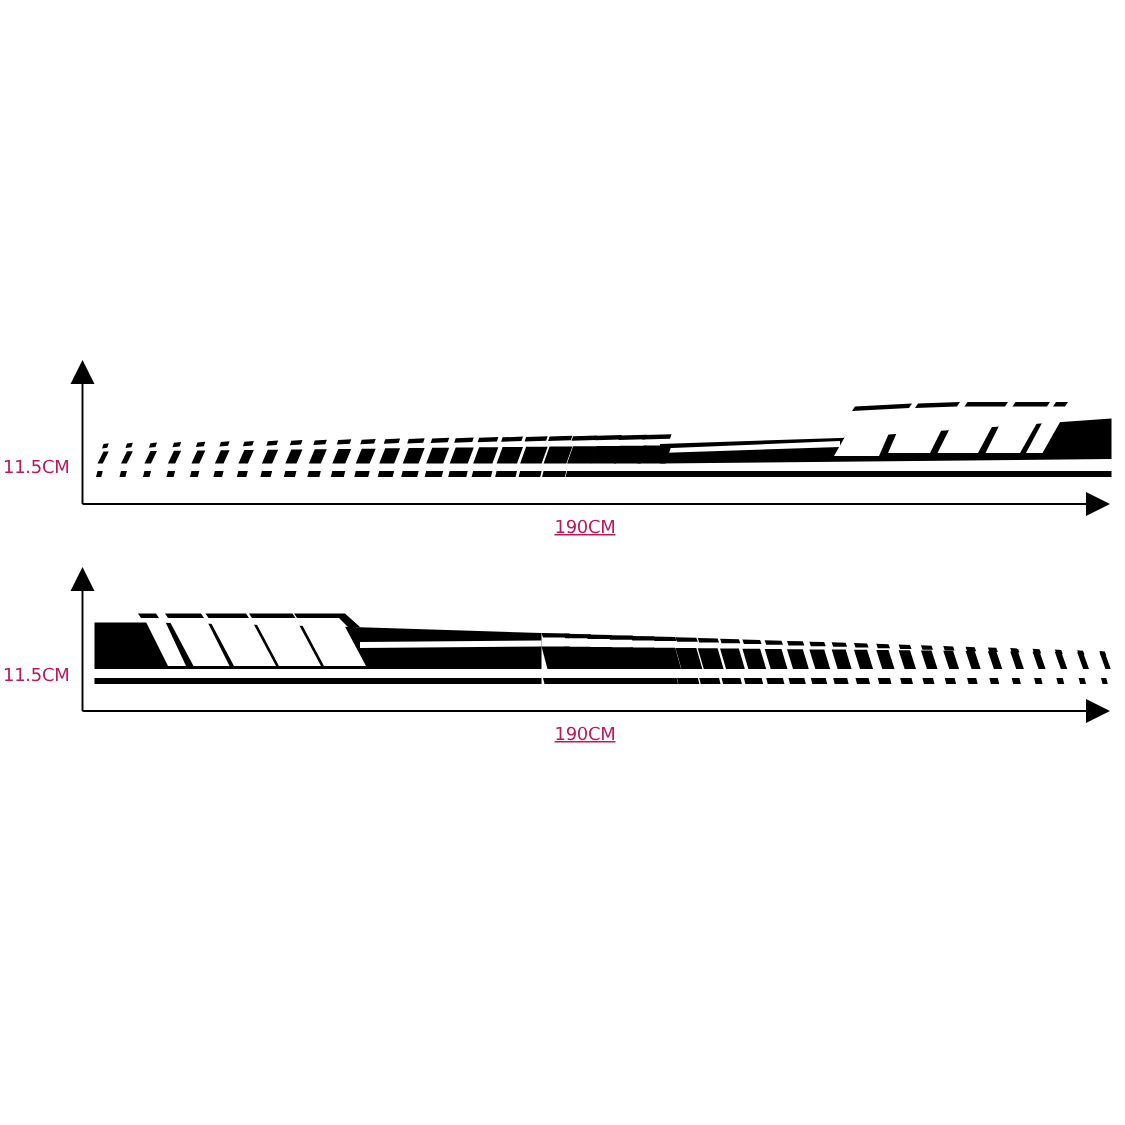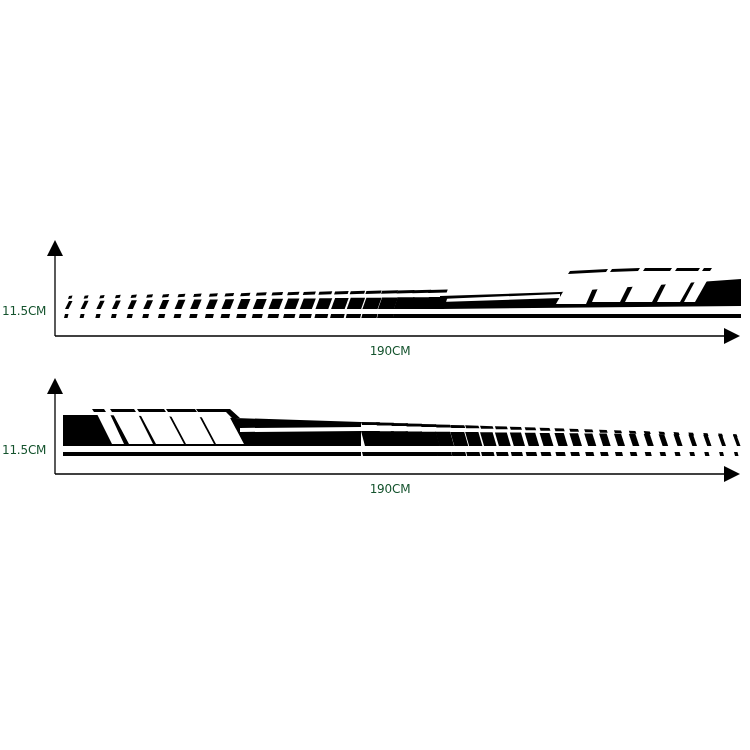--- a/index.html
+++ b/index.html
@@ -1,22 +1,22 @@
 <!DOCTYPE html>
 <html><head>
   <meta charset="utf-8">
   <style>
     html, body { margin: 0; padding: 0; background: #ffffff; }
     body { width: 750px; height: 750px; position: relative; overflow: hidden;
            font-family: "DejaVu Sans", "Liberation Sans", sans-serif; }
     .panel { position: absolute; left: 0; width: 750px; }
     svg { position: absolute; left: 0; top: 0; }
-    .dim-label { position: absolute; font-size: 12px; color: #14532d; white-space: nowrap; letter-spacing: -0.2px; }
+    .dim-label { position: absolute; font-size: 12px; color: #be185d; white-space: nowrap; letter-spacing: -0.2px; }
     .h-label { left: 2px; }
-    .w-label { transform: translateX(-50%); }
+    .w-label { transform: translateX(-50%); text-decoration: underline; }
   </style>
 </head>
 <body>
 
 <div class="panel" style="top:0;height:750px;">
   <svg width="750" height="750" viewBox="0 0 750 750">
 
     <g>
       <line x1="55" y1="250" x2="55" y2="336" stroke="#000" stroke-width="1.3"></line>
       <polygon points="47,256 55,240 63,256" fill="#000"></polygon>

